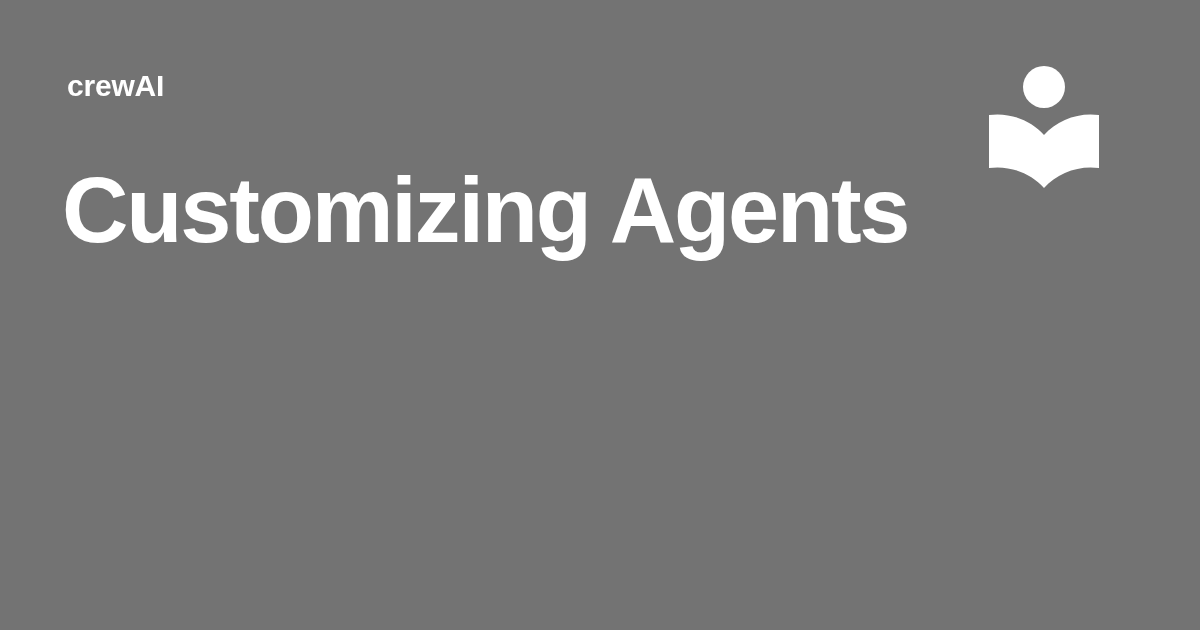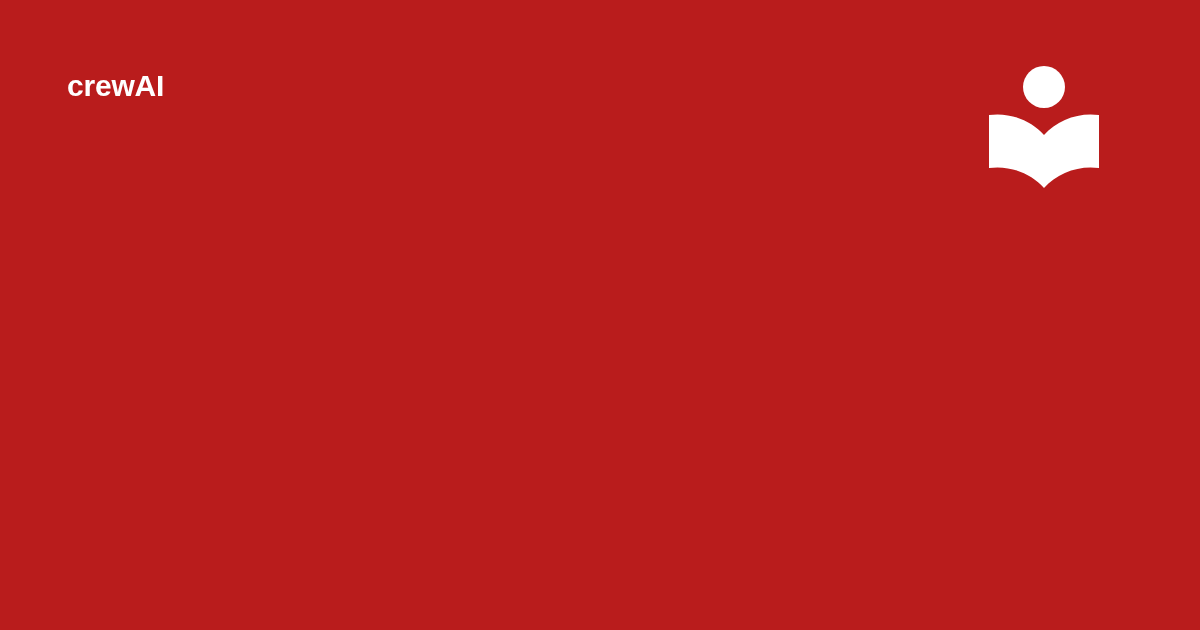--- a/index.html
+++ b/index.html
@@ -13,21 +13,21 @@
     height: 630px;
     overflow: hidden;
     font-family: "Liberation Sans", sans-serif;
     -webkit-font-smoothing: antialiased;
   }
 
   #og-card {
     position: relative;
     width: 1200px;
     height: 630px;
-    background: #b91c1c;
+    background: #737373;
     box-sizing: border-box;
     overflow: hidden;
   }
 
   
   #brand-wordmark {
     position: absolute;
     left: 67px;
     top: 71px;
     font-size: 30px;
@@ -93,15 +93,16 @@
       <path fill="#ffffff" d="M2 49
                C 22 46, 44 54, 57 69
                C 70 54, 92 46, 112 49
                L 112 102
                C 92 99, 70 107, 57 122
                C 44 107, 22 99, 2 102
                Z"></path>
     </svg>
   </div>
 
+  <h1 id="page-title">Customizing Agents</h1>
 
 
 </div>
 
 </body></html>

